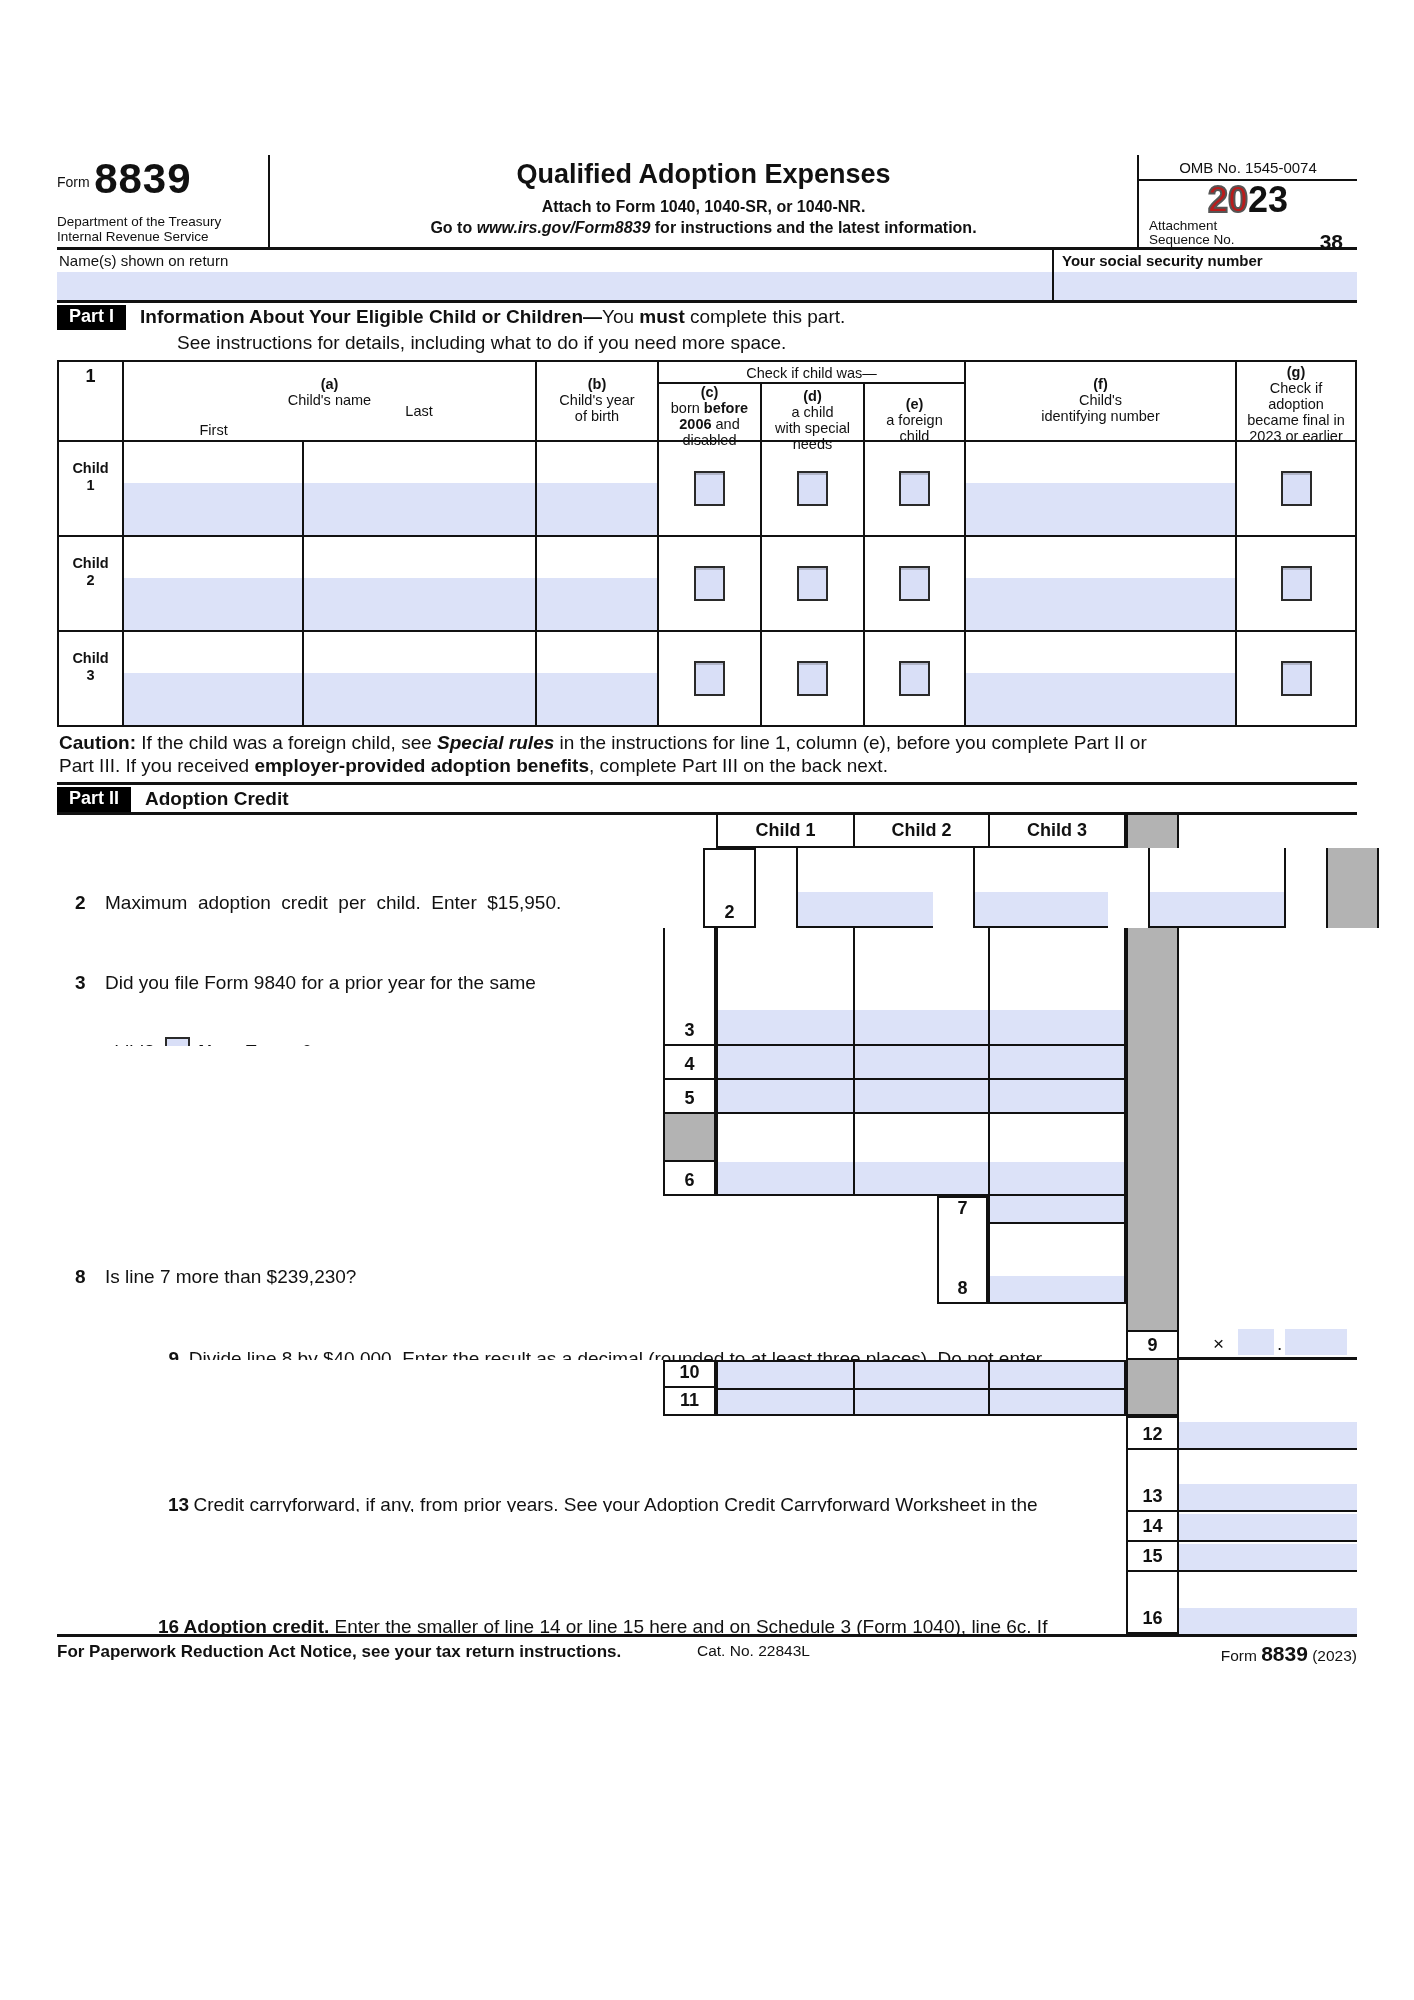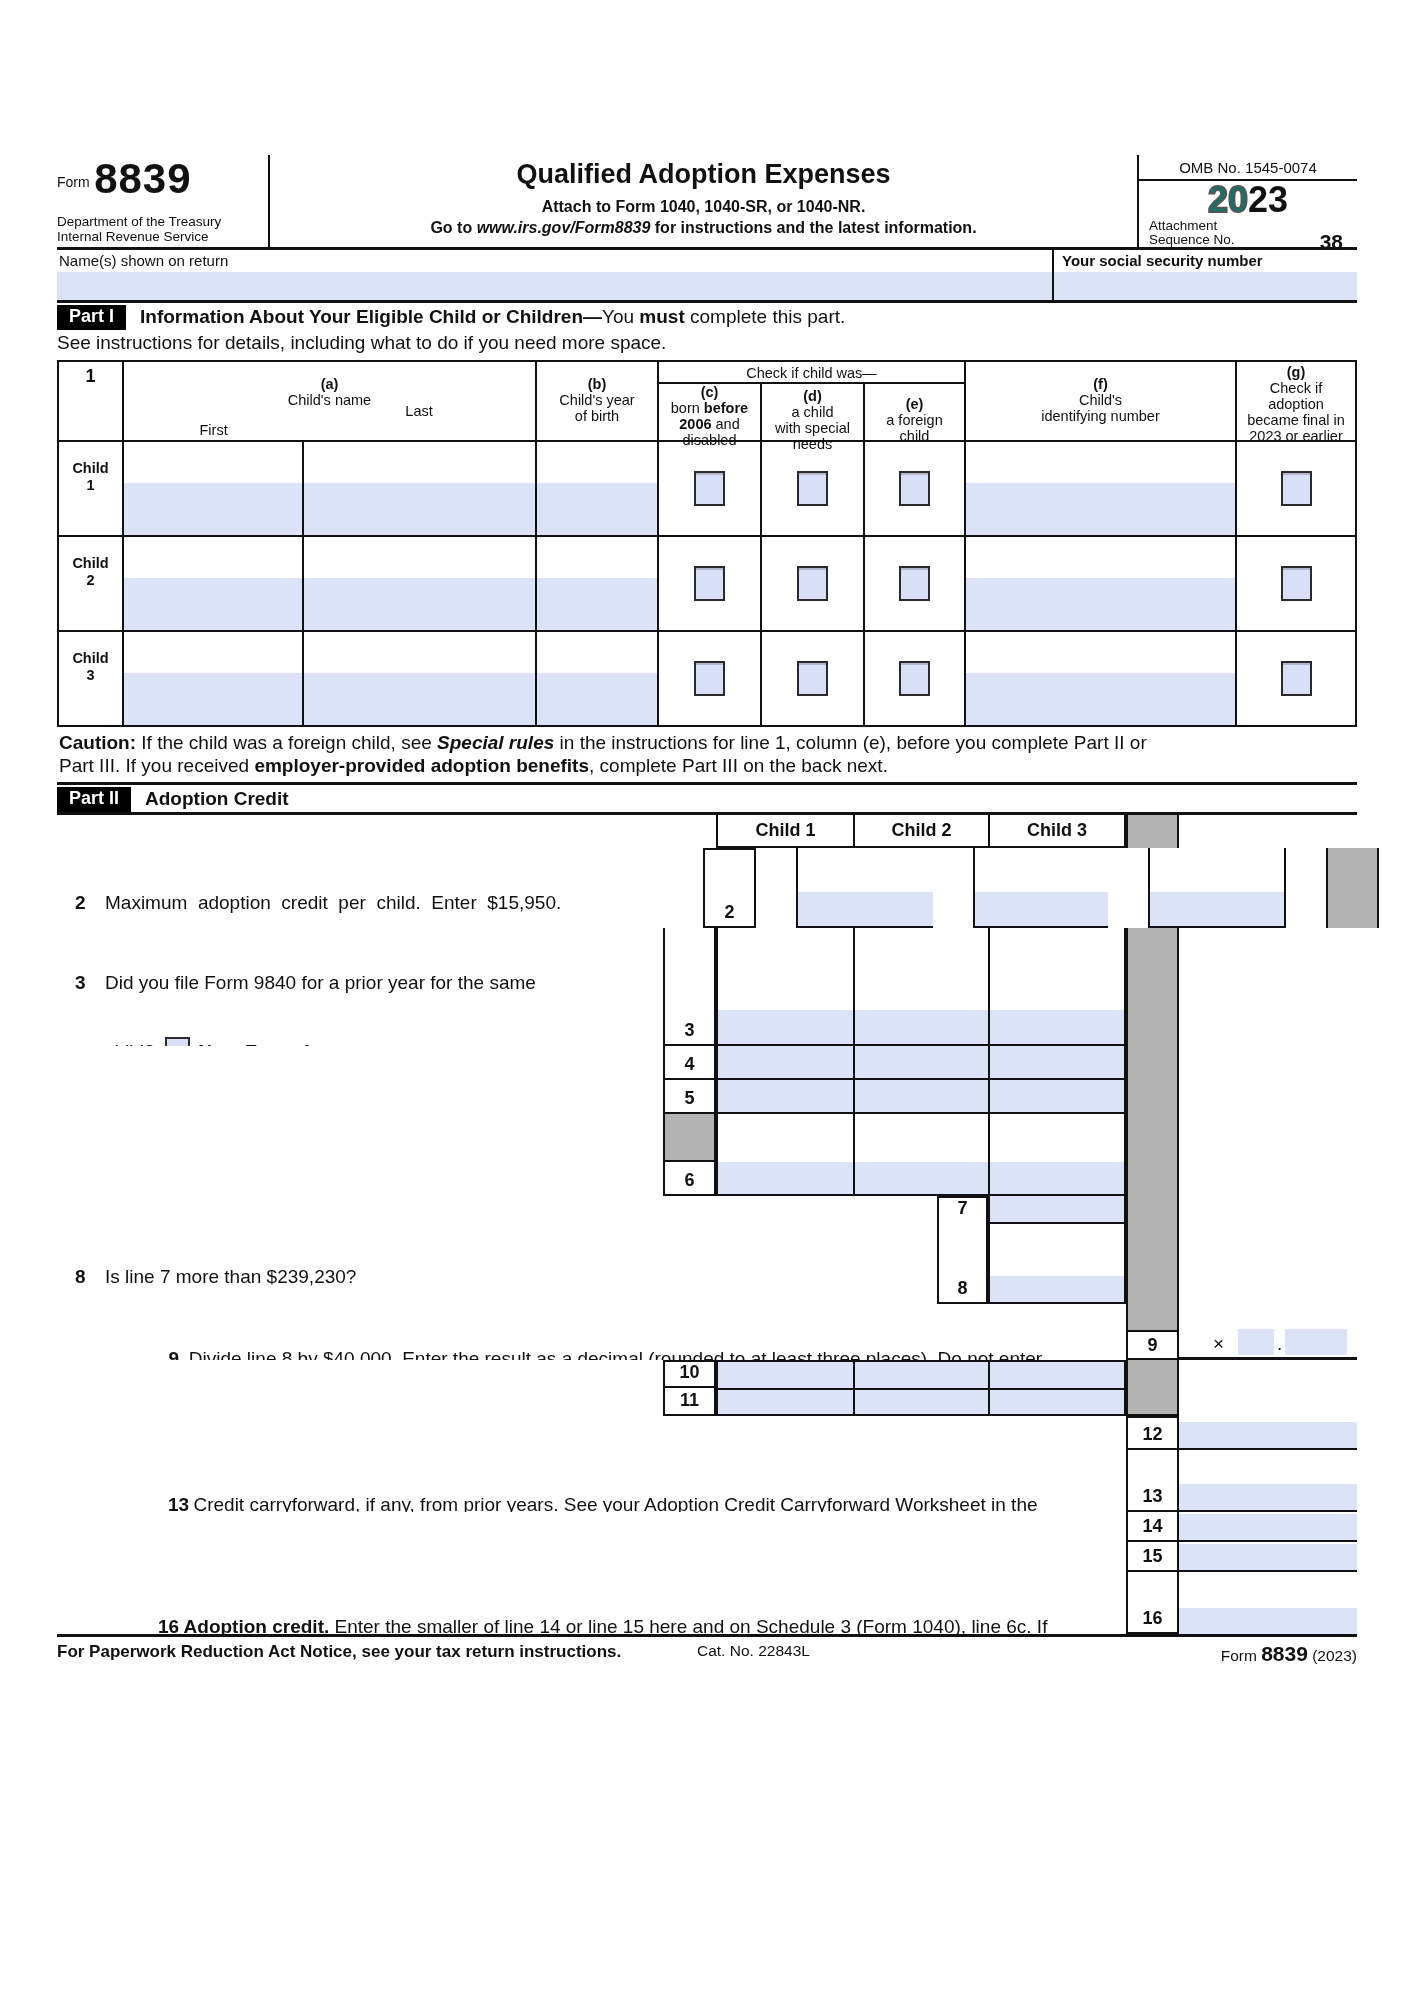--- a/index.html
+++ b/index.html
@@ -13,37 +13,37 @@
   .form-word{font-size:14px;vertical-align:6px;}
   .form-num{font-size:42px;font-weight:bold;letter-spacing:1px;}
   .dept{position:absolute;bottom:3px;left:0;font-size:13.5px;line-height:15px;}
   .hdr-mid{text-align:center;padding-top:4px;}
   .title{font-size:27px;font-weight:bold;}
   .sub1{font-size:16px;font-weight:bold;margin-top:8px;}
   .sub2{font-size:16px;font-weight:bold;margin-top:3px;}
   .hdr-right{border-left:2px solid #111;font-size:15px;}
   .omb{text-align:center;padding:4px 0 3px 0;border-bottom:2px solid #111;}
   .yearline{text-align:center;font-size:36px;font-weight:bold;line-height:38px;}
-  .yr-outline{color:#0f766e;text-align:right;-webkit-text-stroke:2px #555;}
+  .yr-outline{color:#b91c1c;text-align:right;-webkit-text-stroke:2px #555;}
   .attach{font-size:13.5px;line-height:14px;padding-left:10px;position:relative;}
   .attach-num{font-size:21px;font-weight:bold;position:absolute;right:14px;bottom:-2px;}
 
   
   .idrow{display:grid;grid-template-columns:995px 305px;}
   .idcell{position:relative;height:50px;}
   .idcell .lab{font-size:15px;padding:2px 0 0 2px;}
   .idcell.ssn{border-left:2px solid #111;}
   .idcell.ssn .lab{font-weight:bold;padding-left:8px;}
   .fieldblue{position:absolute;left:0;right:0;bottom:0;height:28px;background:#dce2f8;}
 
   
   .partbar{border-top:3px solid #111;padding-top:2px;display:flex;align-items:flex-start;}
   .badge{background:#000;color:#fff;font-weight:bold;font-size:18px;padding:1px 12px 3px 12px;}
   .partheading{font-size:19px;margin-left:14px;padding-top:1px;}
-  .partsub{font-size:19px;padding:2px 0 4px 0;}
+  .partsub{font-size:19px;margin-left:120px;padding:2px 0 4px 0;}
 
   
   .t1{display:grid;margin-top:2px;border:2px solid #111;
       grid-template-columns:63px 180px 233px 122px 103px 103px 101px 271px 120px;
       grid-template-rows:22px 56px 95px 95px 95px;font-size:14.5px;line-height:16px;}
   .t1 .hc{text-align:center;}
   .t1 .bl{border-left:2px solid #111;}
   .t1 .bt{border-top:2px solid #111;}
   .t1 .bb{border-bottom:2px solid #111;}
   .rowno1{grid-column:1;grid-row:1/3;font-size:18px;font-weight:bold;text-align:center;padding-top:6px;}

